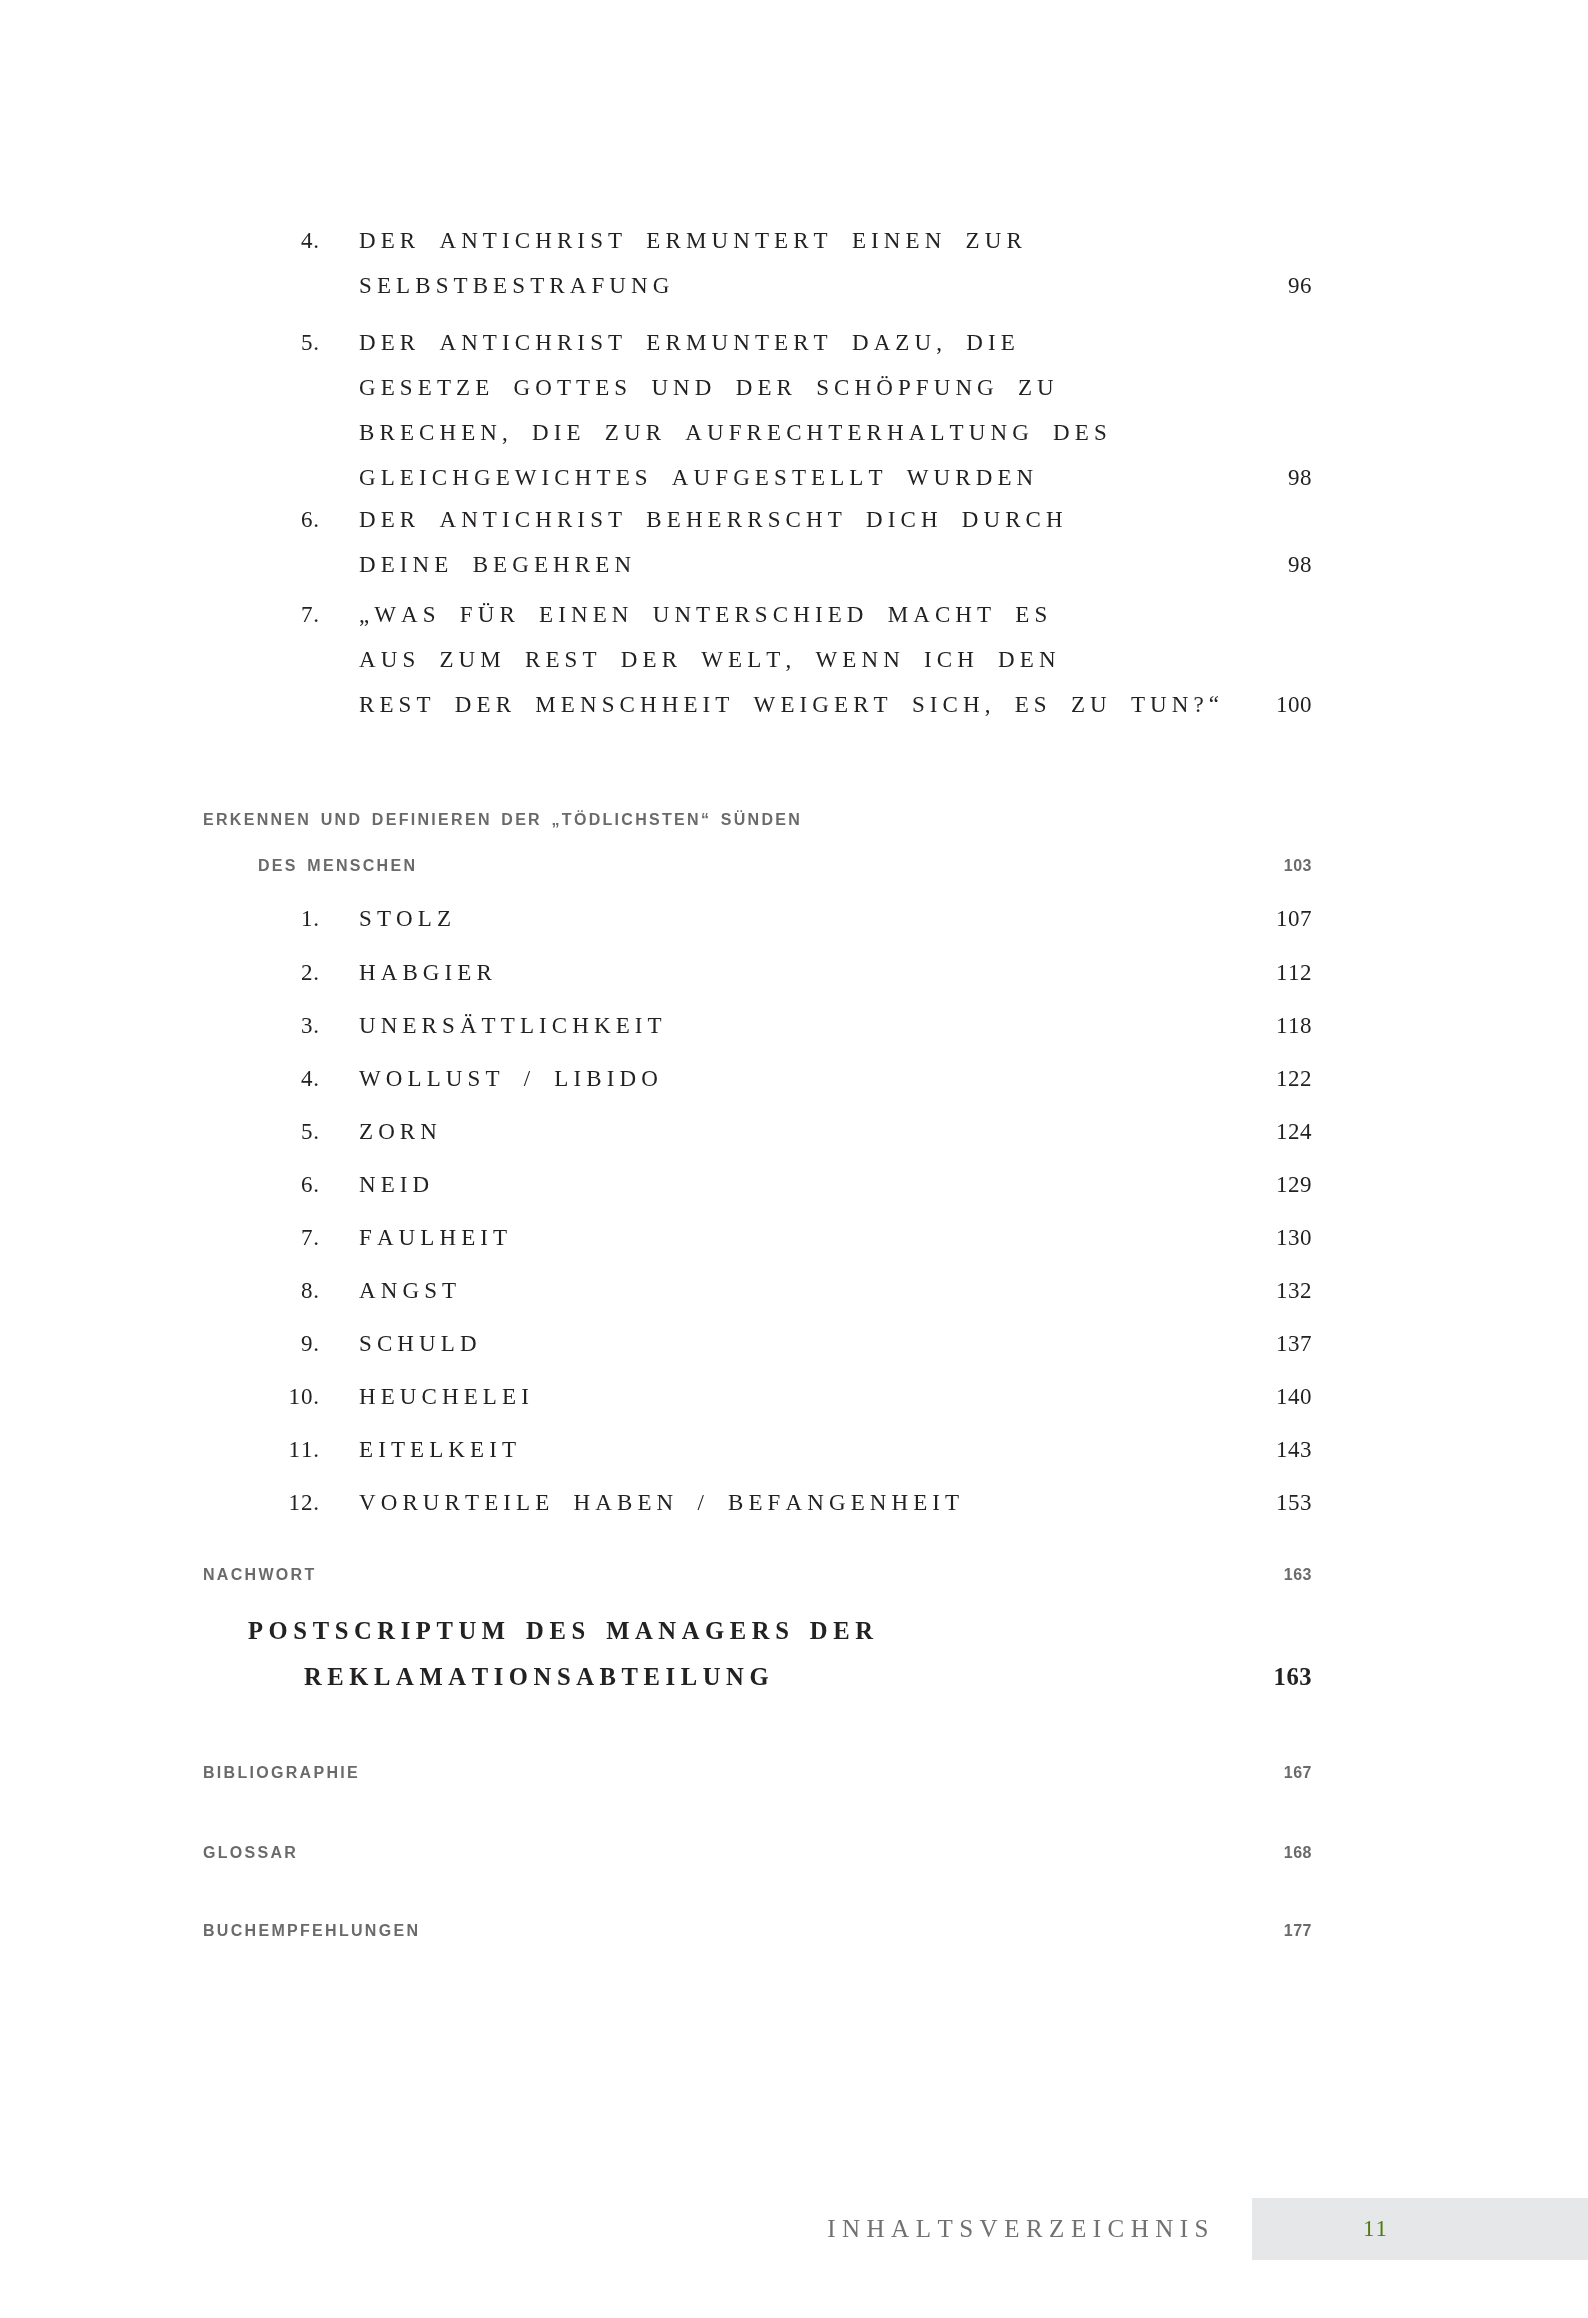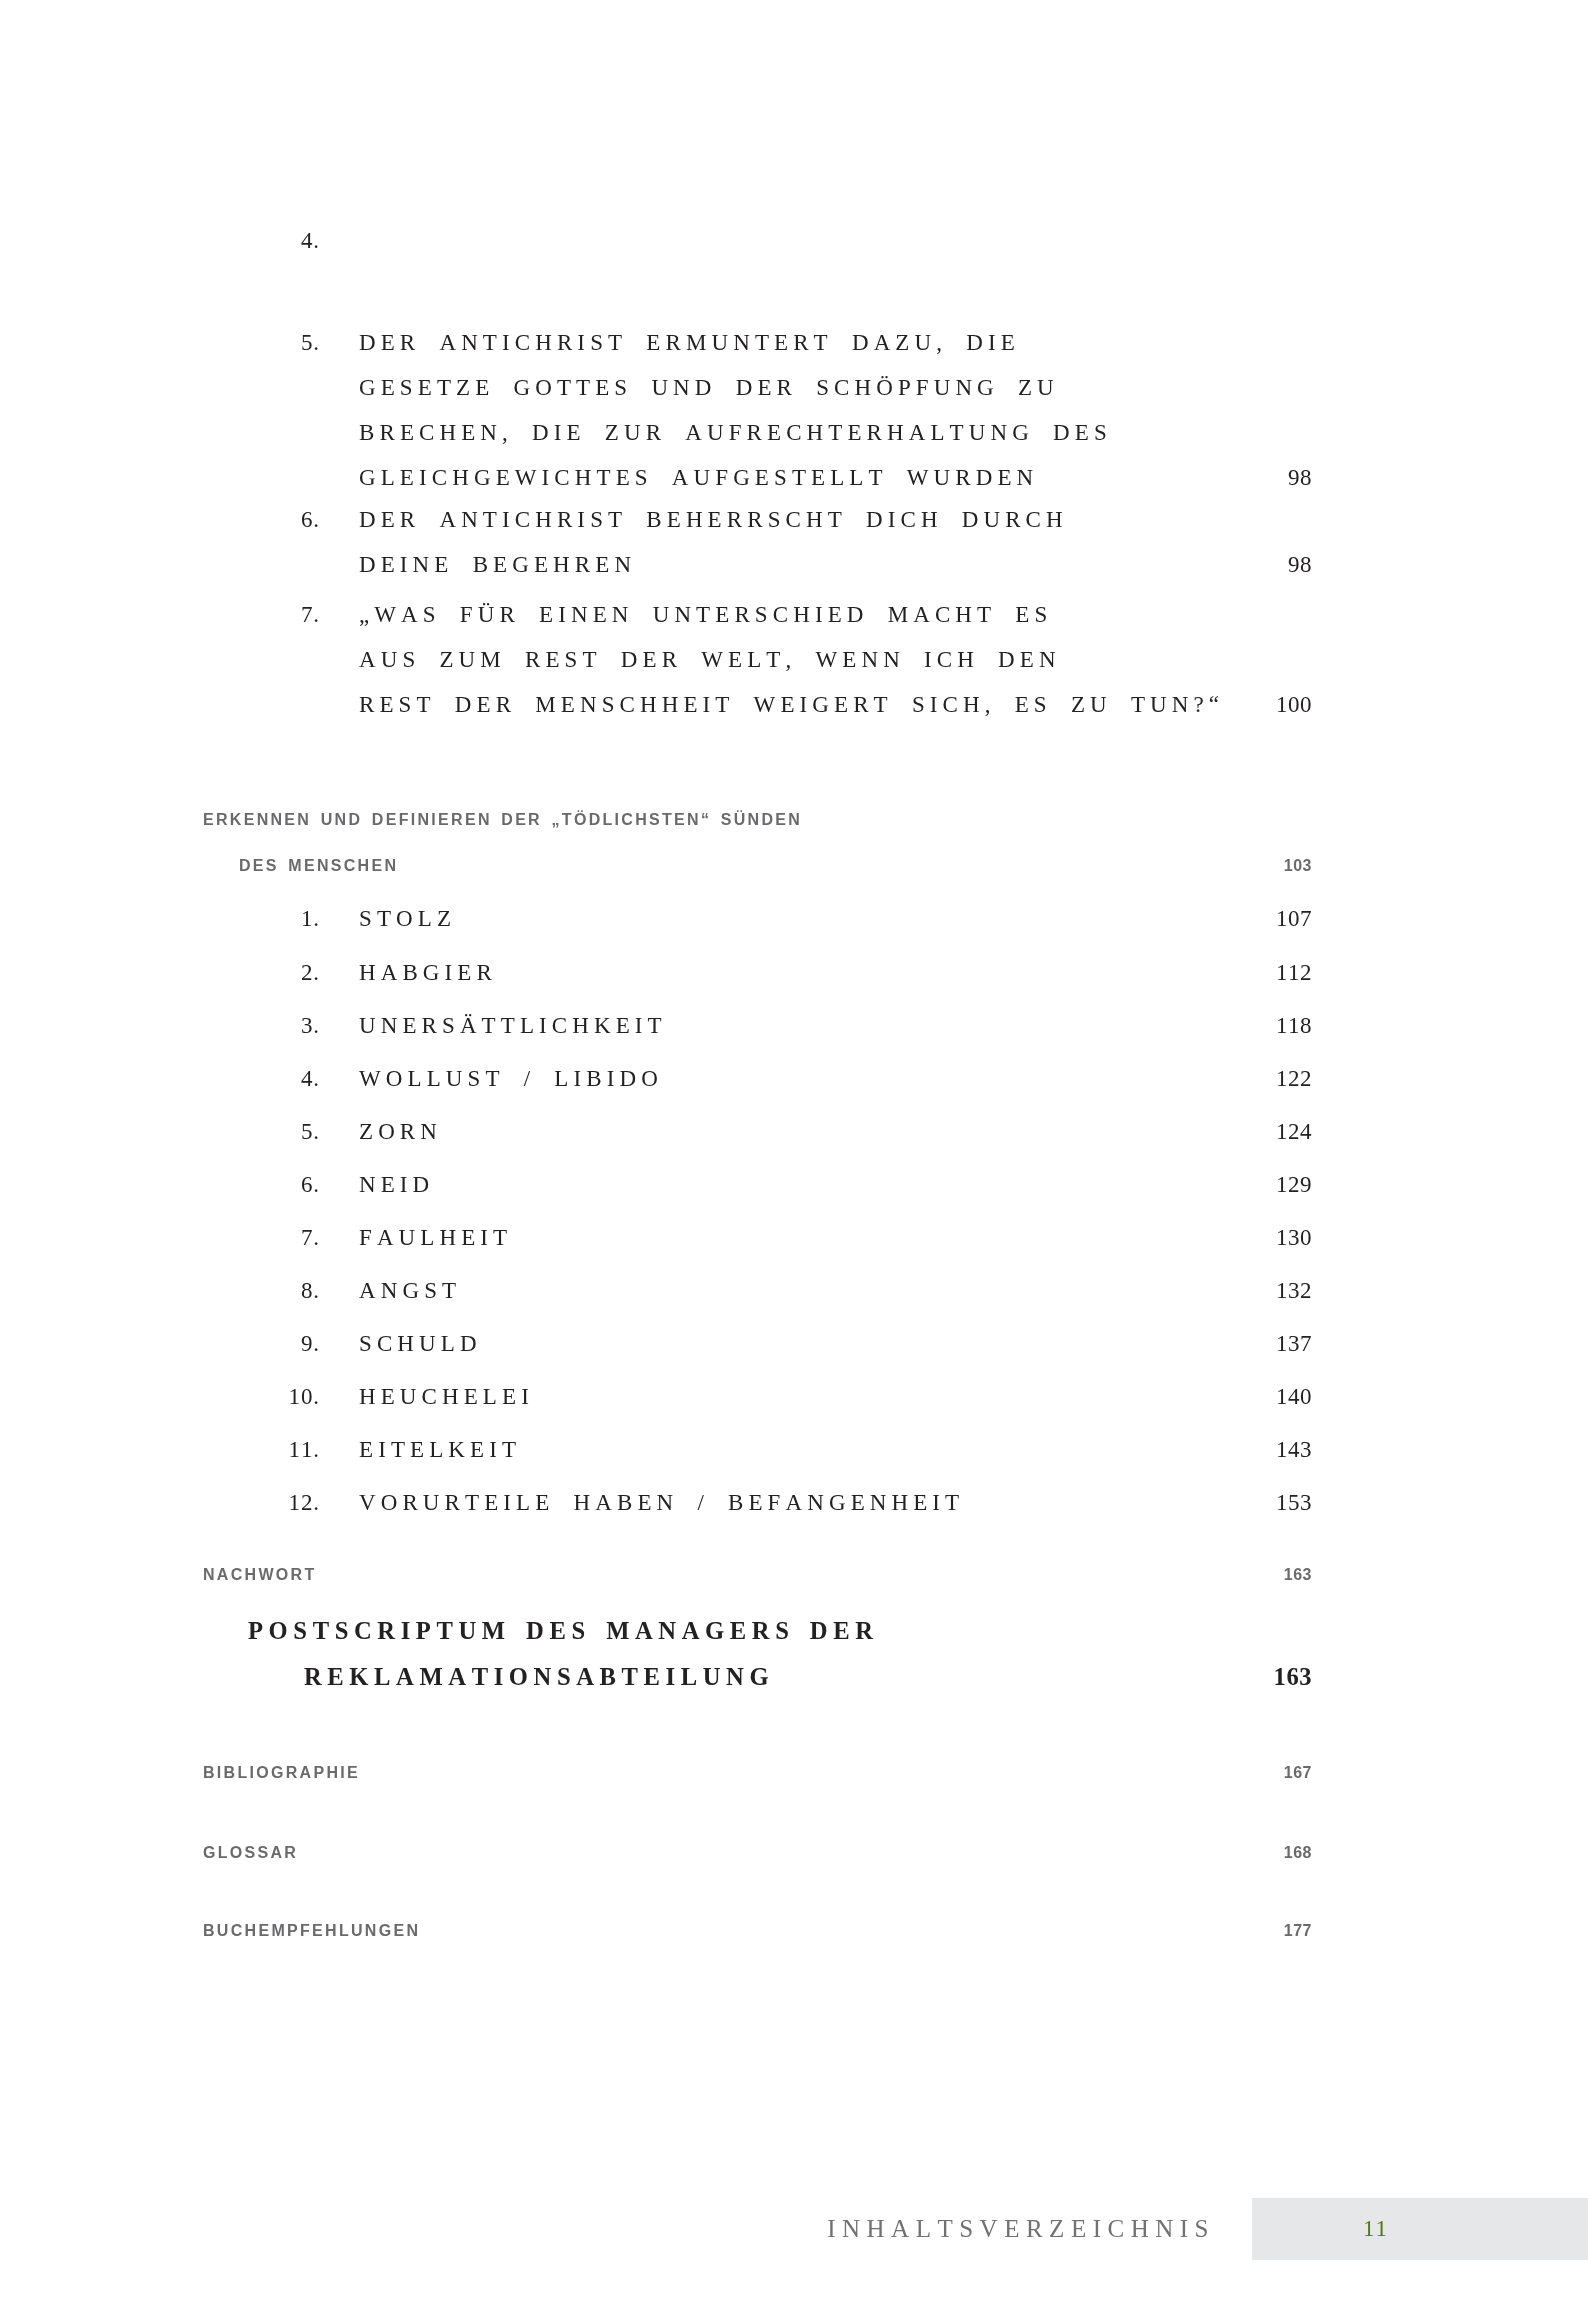--- a/index.html
+++ b/index.html
@@ -50,21 +50,21 @@
     left: 203px;
     right: 276px;
     font-family: "Liberation Sans", sans-serif;
     font-weight: bold;
     font-size: 16px;
     line-height: 50px;
     letter-spacing: 2.3px;
     word-spacing: 2.8px;
     color: #6a6a6c;
   }
-  .hentry .line2 { margin-left: 36px; }
+  .hentry .line2 { margin-left: 55px; }
   .hentry .pg { letter-spacing: 0.5px; }
 
   
   .sub-serif {
     position: absolute;
     left: 248px;
     right: 276px;
     font-family: "Liberation Serif", serif;
     font-weight: bold;
     font-size: 24.6px;
@@ -109,20 +109,27 @@
     color: #4d7c0f;
   }
 </style>
 </head>
 <body>
 
 <div id="page">
 
   <div class="entry serif" style="top:218px">
     <div class="num">4.</div>
+    <div class="body">
+      <div class="line">DER ANTICHRIST ERMUNTERT EINEN ZUR</div>
+      <div class="line">
+        <span>SELBSTBESTRAFUNG</span>
+        <span class="pg">96</span>
+      </div>
+    </div>
   </div>
 
   <div class="entry serif" style="top:320px">
     <div class="num">5.</div>
     <div class="body">
       <div class="line">DER ANTICHRIST ERMUNTERT DAZU, DIE</div>
       <div class="line">GESETZE GOTTES UND DER SCHÖPFUNG ZU</div>
       <div class="line">BRECHEN, DIE ZUR AUFRECHTERHALTUNG DES</div>
       <div class="line">
         <span>GLEICHGEWICHTES AUFGESTELLT WURDEN</span>

